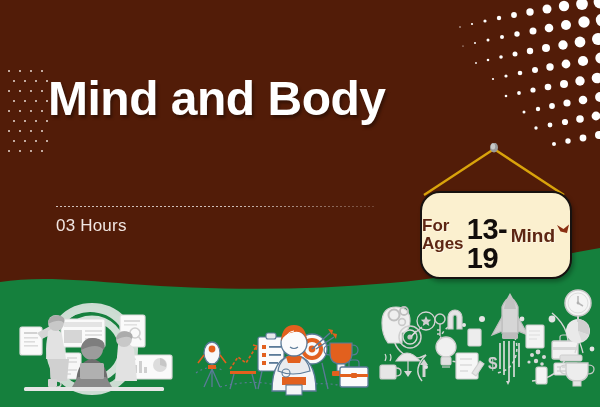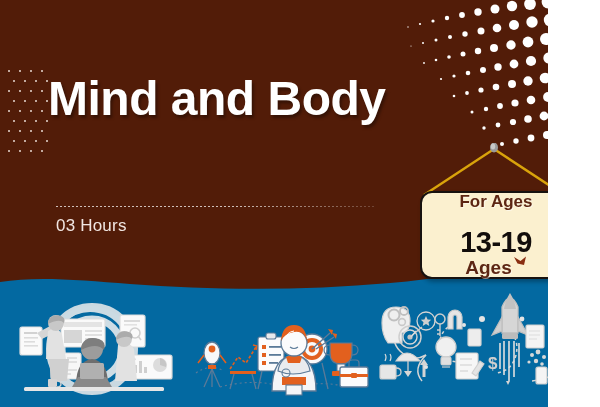--- a/index.html
+++ b/index.html
@@ -6,24 +6,24 @@
     margin: 0;
     padding: 0;
     background: #ffffff;
   }
   body {
     font-family: "Liberation Sans", sans-serif;
   }
 
   #slide {
     position: relative;
-    width: 548px;
+    width: 600px;
     height: 407px;
     overflow: hidden;
-    background: #0369a1;
+    background: #15803d;
   }
 
   
   .bg-layer {
     position: absolute;
     inset: 0;
     width: 600px;
     height: 407px;
   }
 
@@ -99,24 +99,24 @@
   }
   .badge-strings { position: absolute; left:0; top:0; width:180px; height:60px; }
   .badge-card {
     position: absolute;
     left: 8px;
     top: 48px;
     width: 148px;
     height: 84px;
     background: #fbf0cf;
     border: 2.5px solid #171210;
-    border-radius: 12px;
+    border-radius: 20px;
     box-shadow: 2px 3px 4px rgba(0,0,0,0.30);
     display: flex;
-    flex-direction: column;
+    flex-direction: row;
     align-items: center;
     justify-content: center;
   }
   .badge-line1 {
     font-size: 17px;
     font-weight: bold;
     color: #5d2613;
     line-height: 1.05;
     text-shadow: 1px 1px 0 rgba(255,255,255,0.5);
   }
@@ -298,21 +298,21 @@
     <svg class="badge-strings" viewBox="0 0 180 60">
       <path d="M12,52 L82,6 L152,52" fill="none" stroke="#D9A30B" stroke-width="2.4" stroke-linejoin="round"></path>
       <ellipse cx="82" cy="4.5" rx="4" ry="5" fill="#9A9A9A"></ellipse>
       <ellipse cx="81" cy="3.5" rx="2.2" ry="3" fill="#C9C9C9"></ellipse>
     </svg>
 
     <div class="badge-card">
       <div class="badge-line1">For Ages</div>
       <div class="badge-line2">13-19</div>
       <div class="badge-line3-row">
-        <span class="badge-line3">Ages</span>
+        <span class="badge-line3">Mind</span>
         <svg class="badge-mark" viewBox="0 0 14 12">
           <path d="M1,1 L7.5,5 L13,0.5 L11,9 L4.5,7.5 Z" fill="#8A2F12"></path>
         </svg>
       </div>
     </div>
   </div>
 
   <svg class="illus illus-left" viewBox="0 0 180 96">
     <g opacity="0.85">
       <circle cx="88" cy="48" r="42" fill="none" stroke="#EDEDED" stroke-width="8"></circle>

